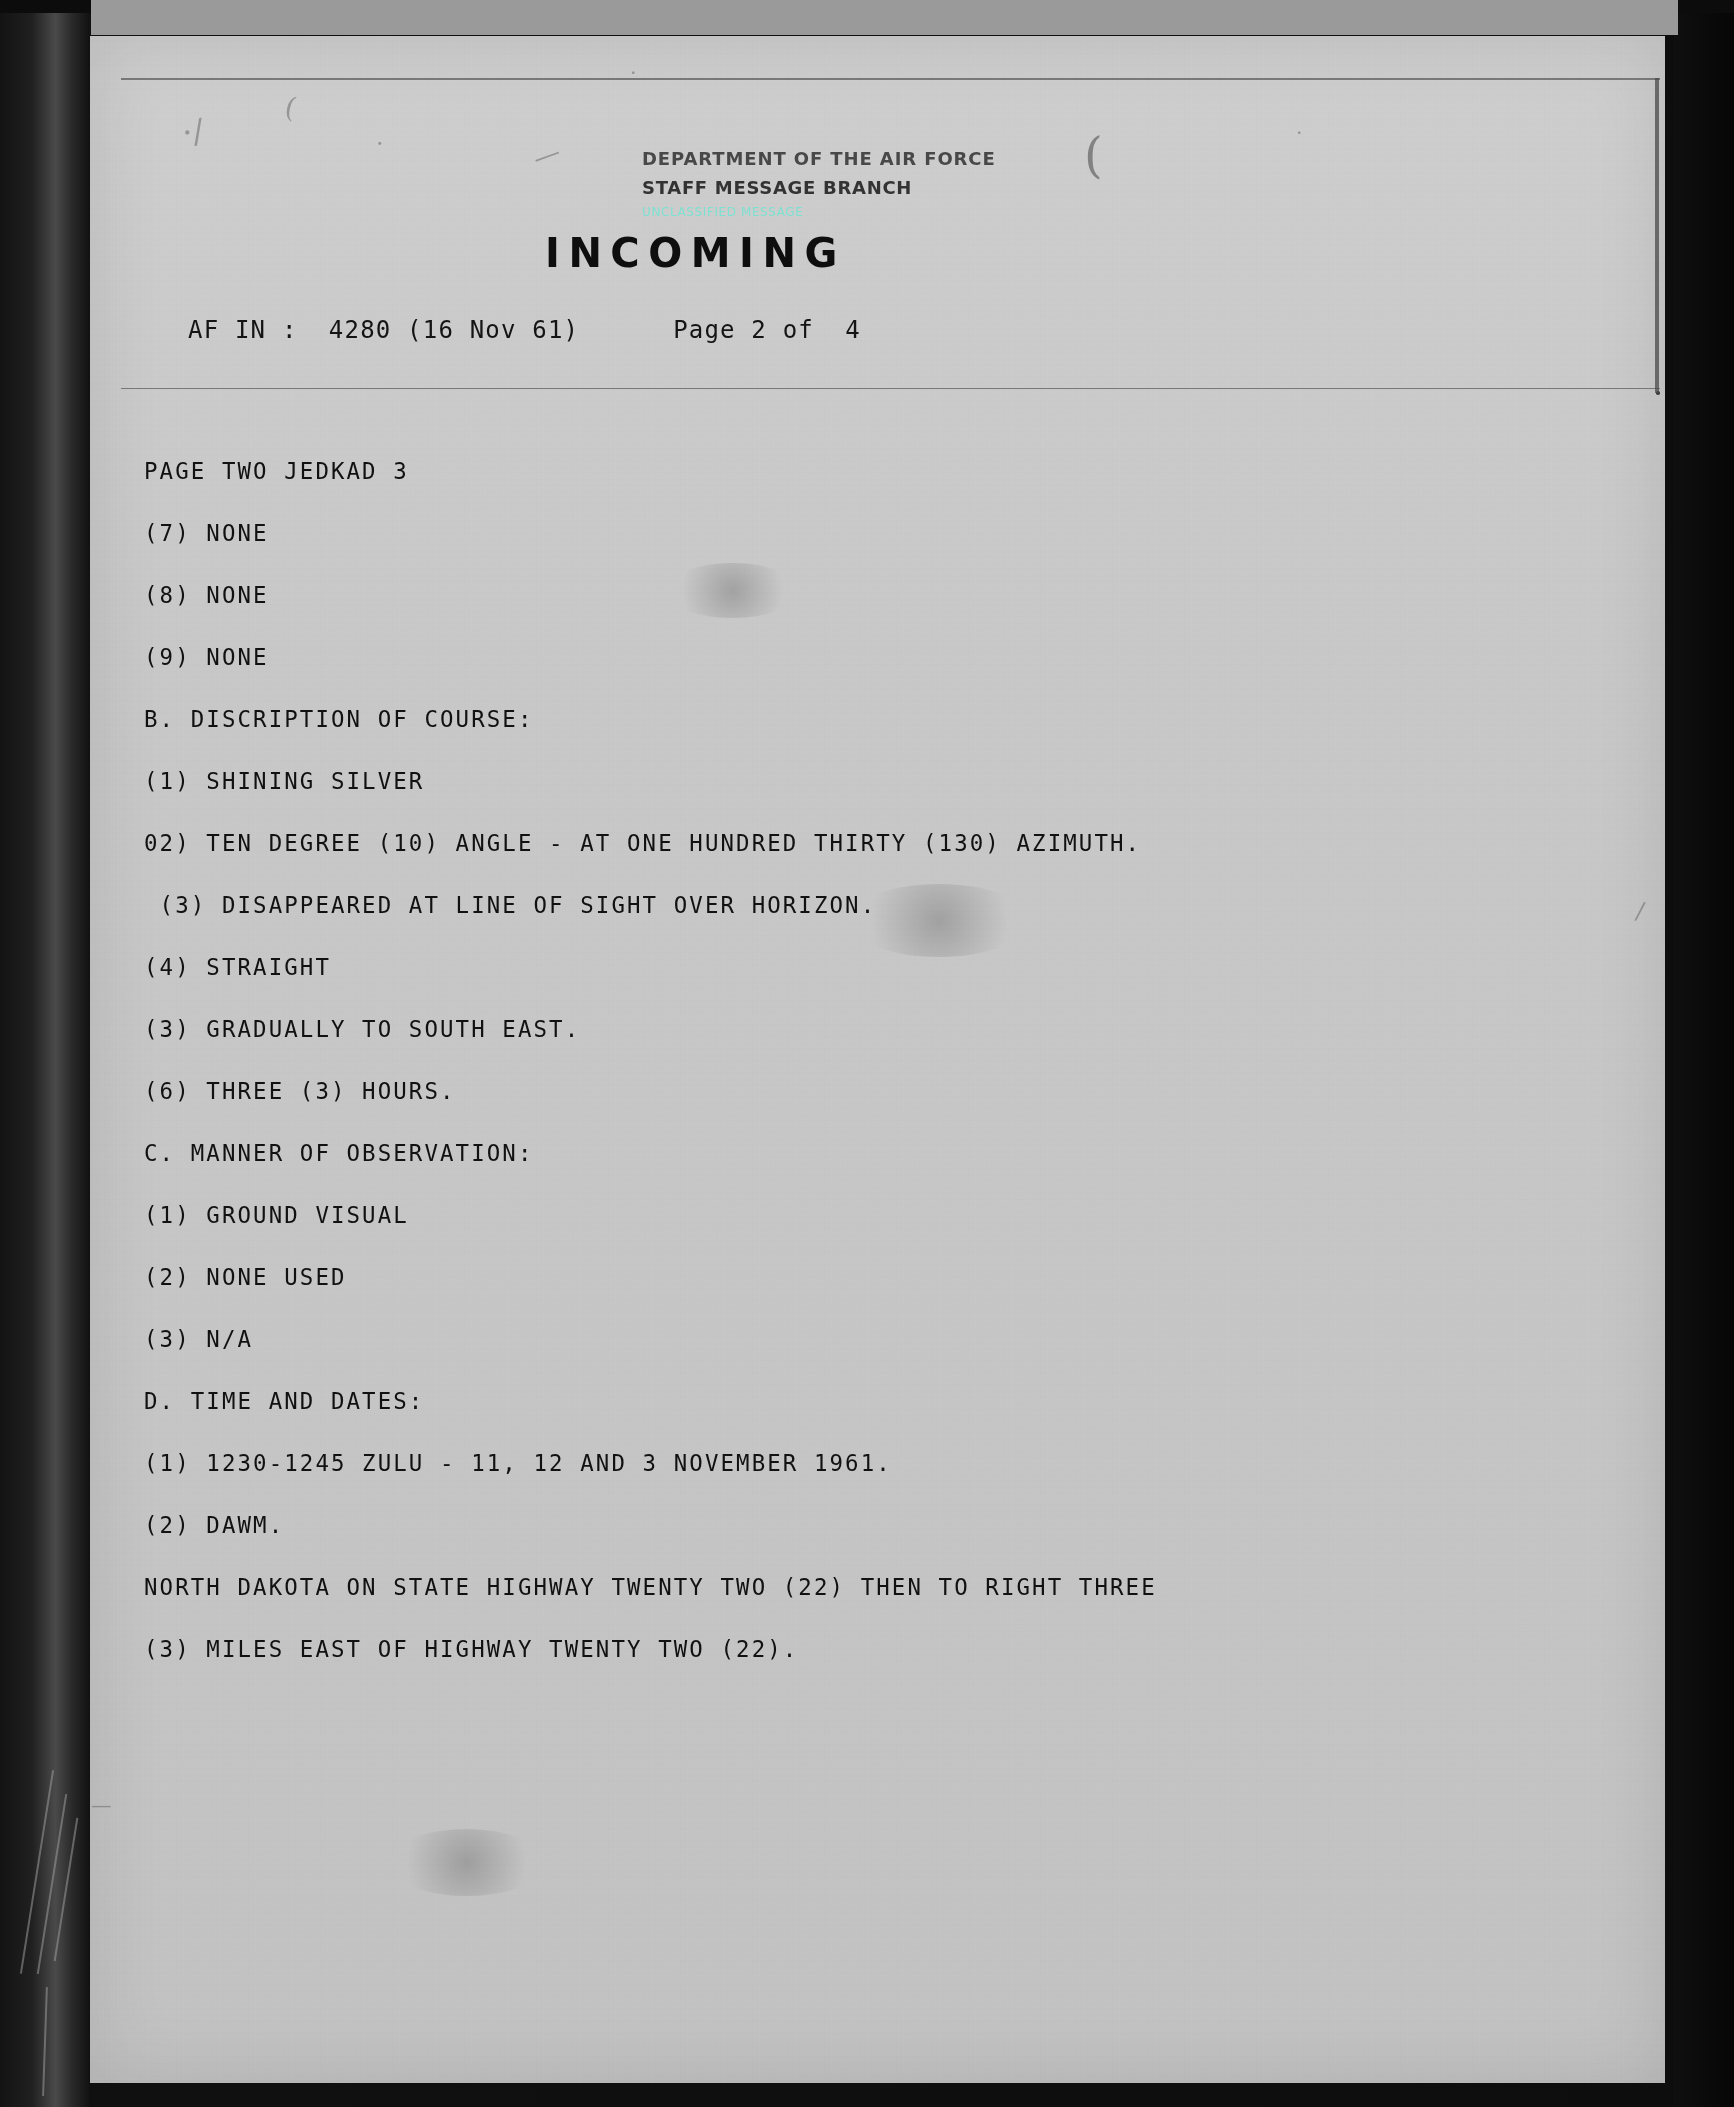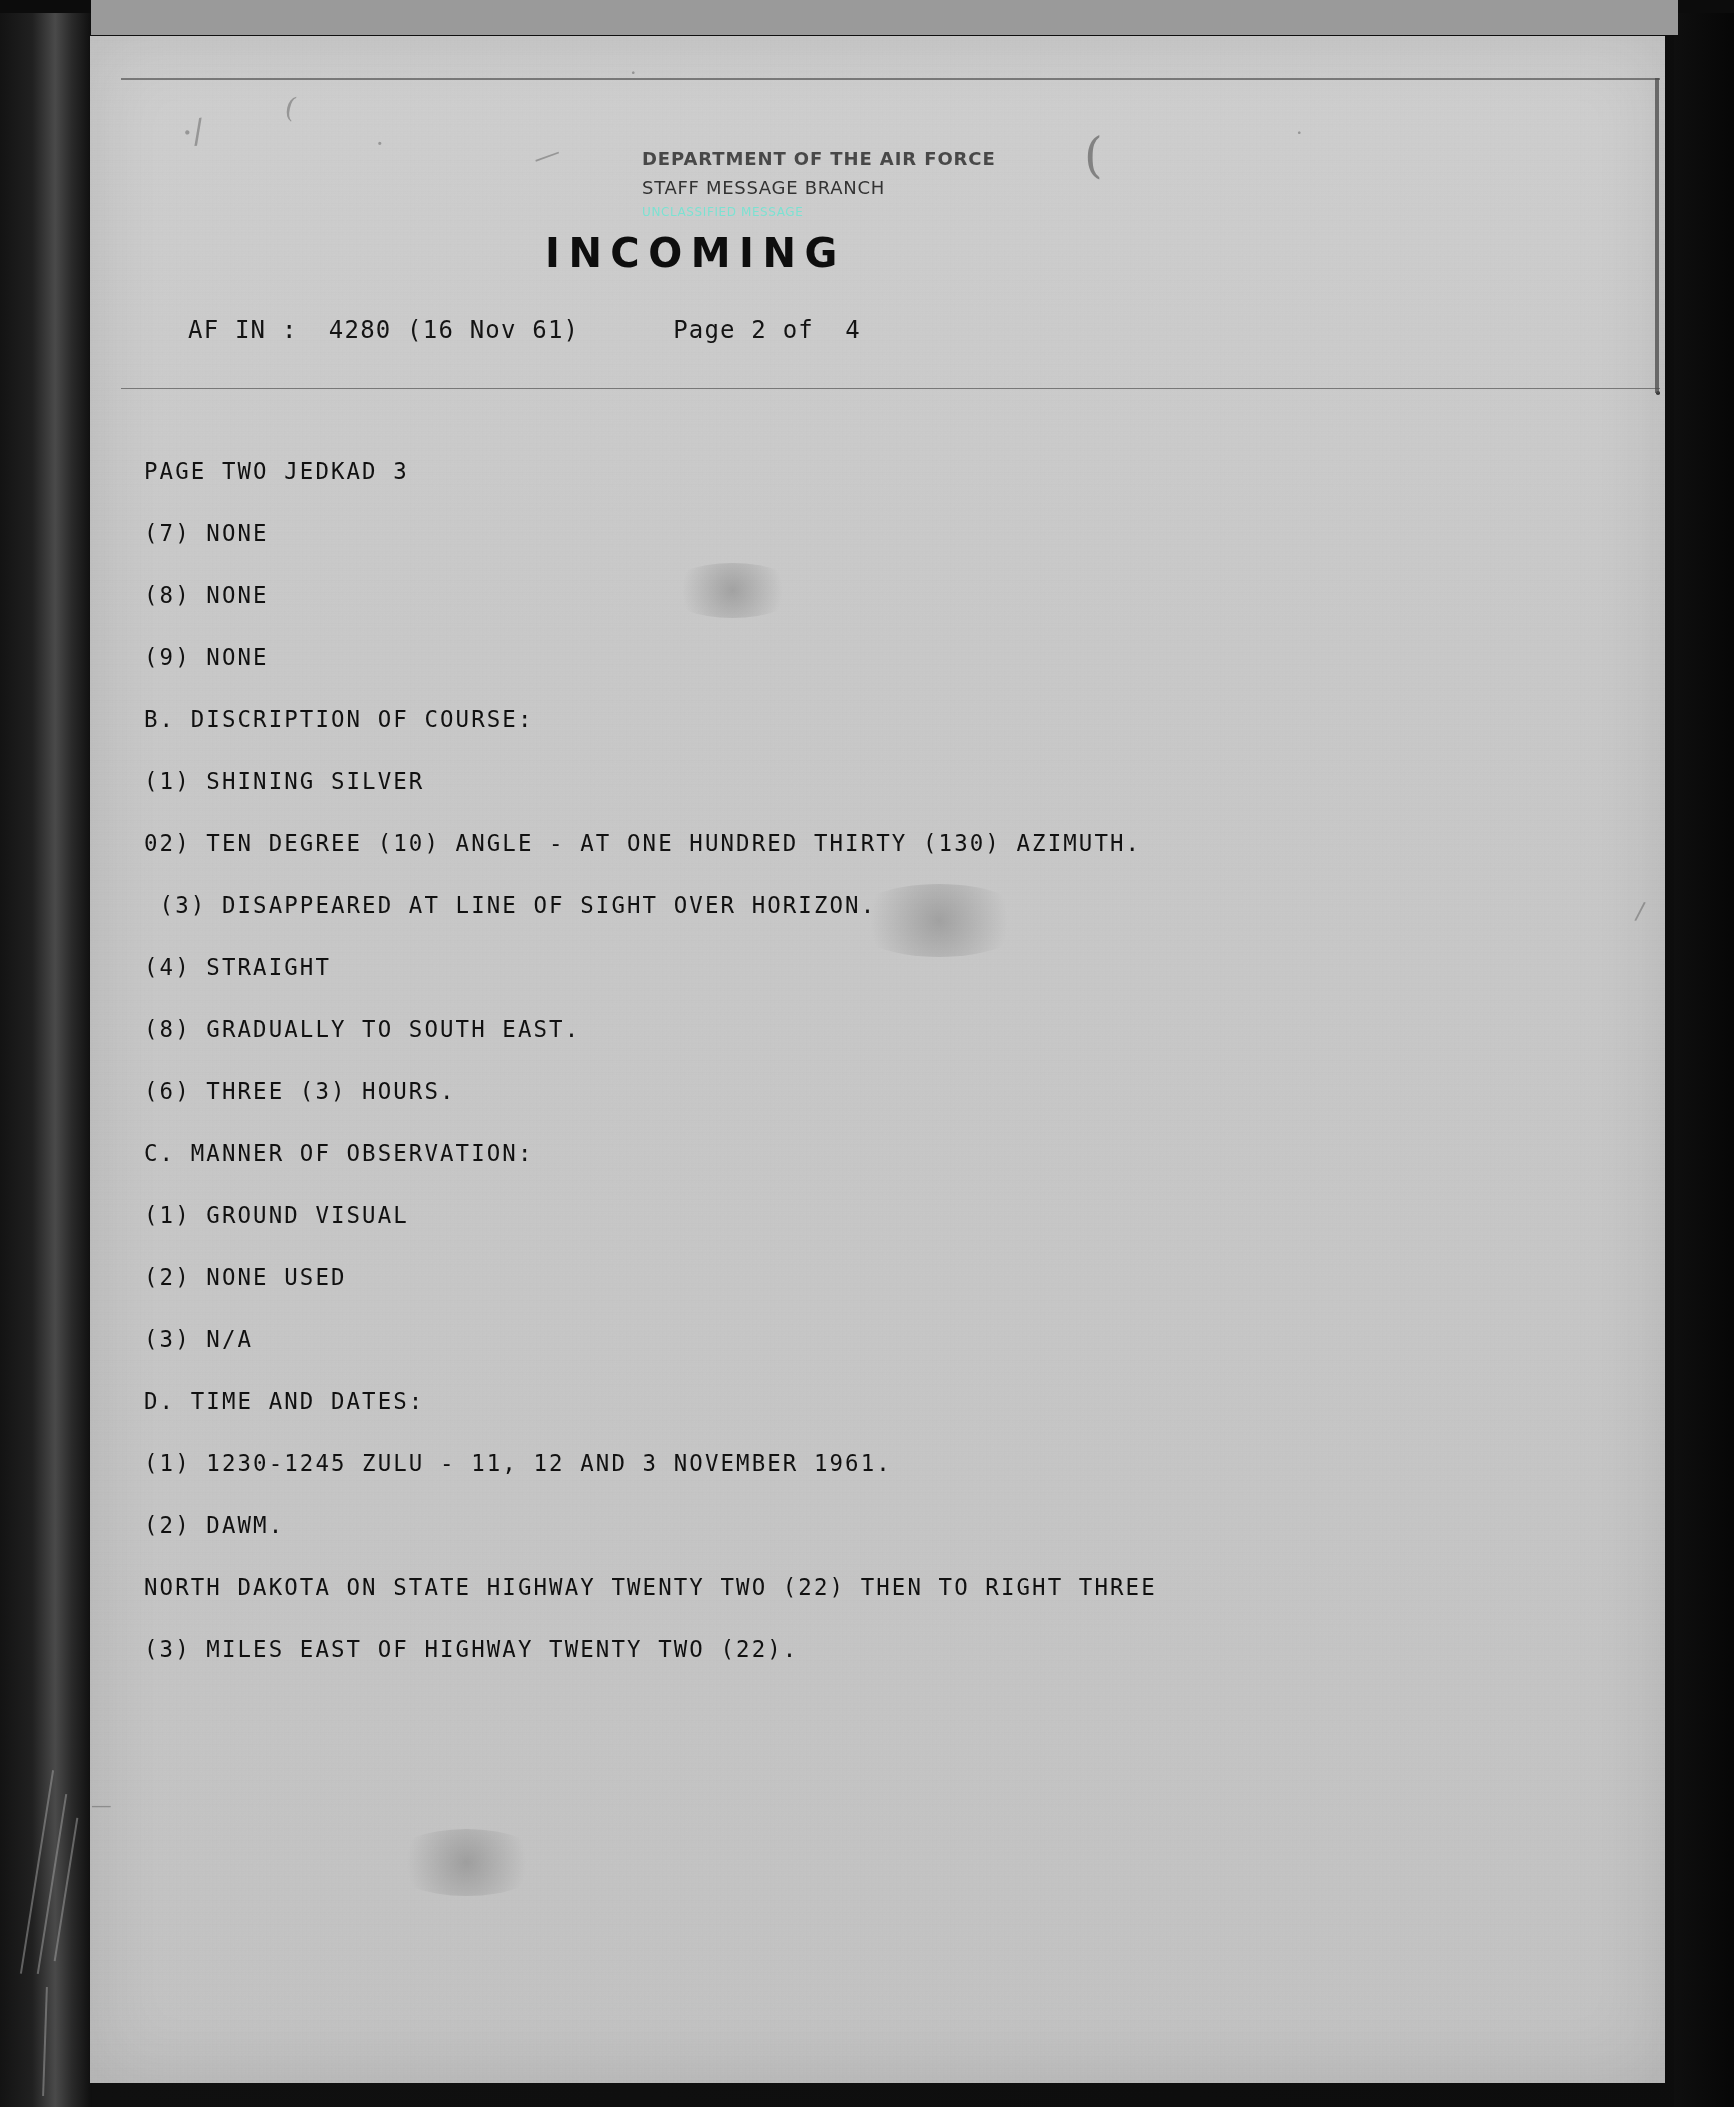--- a/index.html
+++ b/index.html
@@ -118,21 +118,21 @@
     font-size: 18px;
     font-weight: 700;
     letter-spacing: 0.9px;
     color: #2c2c2c;
     opacity: .82;
   }
   .hdr-branch {
     left: 642px; top: 177px; width: 388px;
     font-family: "DejaVu Sans", sans-serif;
     font-size: 18px;
-    font-weight: 400;
+    font-weight: 700;
     letter-spacing: 0.7px;
     color: #232323;
     opacity: .9;
   }
   .hdr-unclass {
     left: 642px; top: 205px; width: 388px;
     font-family: "DejaVu Sans", sans-serif;
     font-size: 12px;
     font-weight: 400;
     letter-spacing: 0.6px;
@@ -244,21 +244,21 @@
   <div id="body-lines">
       <div class="msg-line">PAGE TWO JEDKAD 3</div>
       <div class="msg-line">(7) NONE</div>
       <div class="msg-line">(8) NONE</div>
       <div class="msg-line">(9) NONE</div>
       <div class="msg-line">B. DISCRIPTION OF COURSE:</div>
       <div class="msg-line">(1) SHINING SILVER</div>
       <div class="msg-line">02) TEN DEGREE (10) ANGLE - AT ONE HUNDRED THIRTY (130) AZIMUTH.</div>
       <div class="msg-line"> (3) DISAPPEARED AT LINE OF SIGHT OVER HORIZON.</div>
       <div class="msg-line">(4) STRAIGHT</div>
-      <div class="msg-line">(8) GRADUALLY TO SOUTH EAST.</div>
+      <div class="msg-line">(3) GRADUALLY TO SOUTH EAST.</div>
       <div class="msg-line">(6) THREE (3) HOURS.</div>
       <div class="msg-line">C. MANNER OF OBSERVATION:</div>
       <div class="msg-line">(1) GROUND VISUAL</div>
       <div class="msg-line">(2) NONE USED</div>
       <div class="msg-line">(3) N/A</div>
       <div class="msg-line">D. TIME AND DATES:</div>
       <div class="msg-line">(1) 1230-1245 ZULU - 11, 12 AND 3 NOVEMBER 1961.</div>
       <div class="msg-line">(2) DAWM.</div>
       <div class="msg-line">NORTH DAKOTA ON STATE HIGHWAY TWENTY TWO (22) THEN TO RIGHT THREE</div>
       <div class="msg-line">(3) MILES EAST OF HIGHWAY TWENTY TWO (22).</div>

